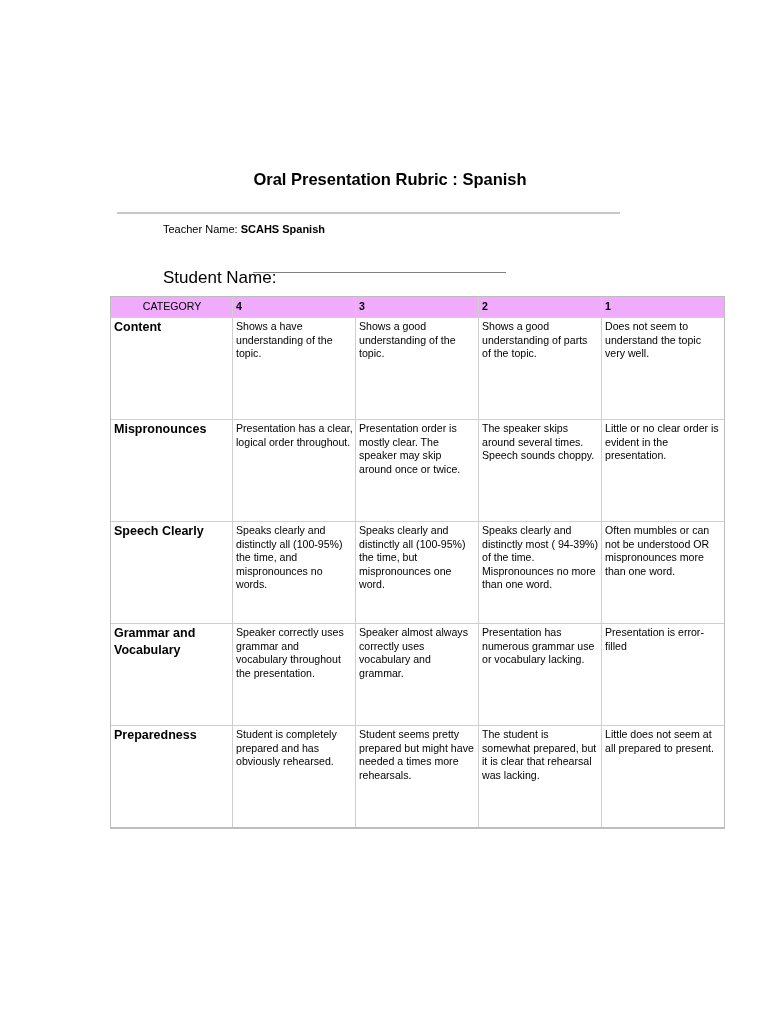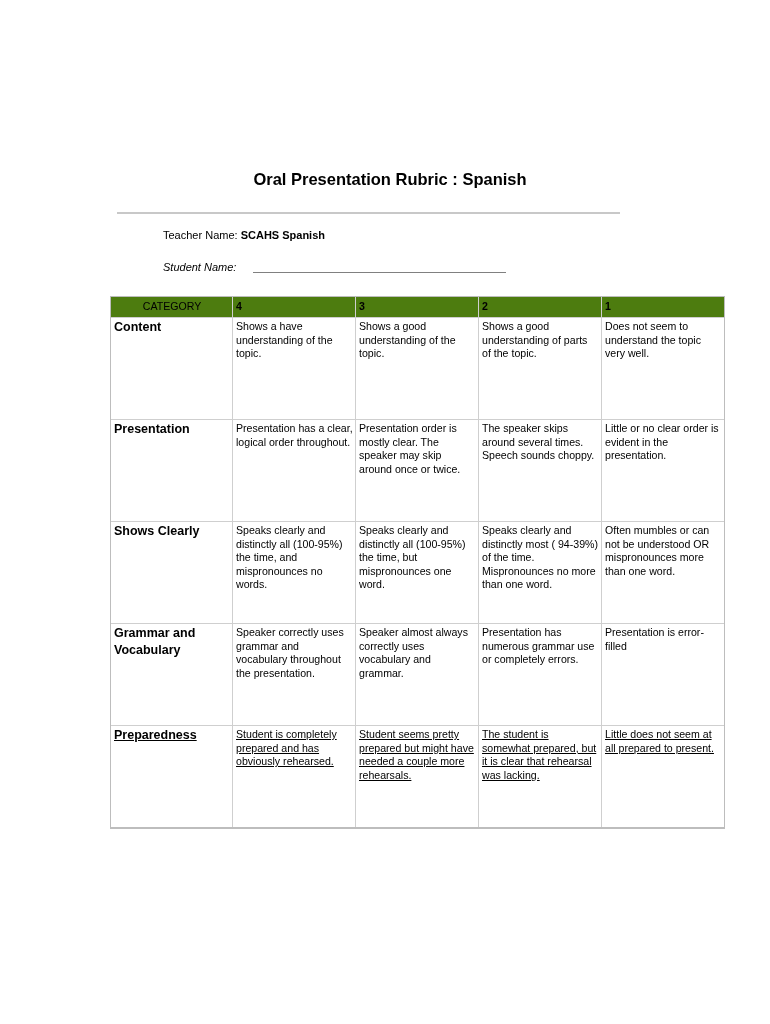--- a/index.html
+++ b/index.html
@@ -1,27 +1,27 @@
 <!DOCTYPE html>
 <html><head>
 <meta charset="utf-8">
 <style>
   html, body { margin: 0; padding: 0; background: #ffffff; }
   body { width: 770px; height: 1024px; position: relative; font-family: "Liberation Sans", sans-serif; color: #000; overflow: hidden; }
   .title { position: absolute; top: 170px; left: 0; width: 780px; text-align: center; font-size: 16.5px; font-weight: bold; }
   .rule { position: absolute; top: 212px; left: 117px; width: 503px; height: 0; border-top: 2px solid #c8c8c8; }
-  .teacher { position: absolute; top: 223px; left: 163px; font-size: 11px; margin-top: 6px; }
+  .teacher { position: absolute; top: 223px; left: 163px; font-size: 11px; }
   .teacher b { font-weight: bold; }
-  .student { position: absolute; top: 261px; left: 163px; font-size: 11px; font-style: italic; }
+  .student { position: absolute; top: 268px; left: 163px; font-size: 17px; }
   .student-line { position: absolute; top: 272px; left: 253px; width: 253px; border-top: 1px solid #808080; }
   table.rubric { position: absolute; top: 296px; left: 110px; border-collapse: separate; border-spacing: 0; width: 615px; border: 1px solid #bdbdbd; border-bottom: 2px solid #bdbdbd; }
   table.rubric td, table.rubric th { border-right: 1px solid #cfcfcf; border-bottom: 1px solid #cfcfcf; vertical-align: top; padding: 2px 2px 0 3px; font-size: 10.6px; line-height: 13.5px; text-align: left; }
   table.rubric tr td:last-child, table.rubric tr th:last-child { border-right: none; }
-  table.rubric tr:last-child td { border-bottom: none; text-decoration: underline; }
-  th { background: #4d7c0f; font-weight: bold; font-size: 12px; height: 17px; padding-top: 3px !important; }
+  table.rubric tr:last-child td { border-bottom: none; }
+  th { background: #f0abfc; font-weight: bold; font-size: 12px; height: 17px; padding-top: 3px !important; }
   th.cat { font-weight: normal; font-size: 13px; text-align: center !important; width: 116px; }
   th.lvl { width: 117px; }
   td.catname { font-weight: bold; font-size: 12.5px !important; line-height: 17px !important; padding-top: 1px !important; }
   tr.body-row td { height: 99px; margin-top: 48px; }
 </style>
 </head>
 <body>
 
 <div class="title">Oral Presentation Rubric : Spanish</div>
 <div class="rule"></div>
@@ -44,41 +44,41 @@
     <th class="lvl">1</th>
   </tr>
   <tr class="body-row">
     <td class="catname">Content</td>
     <td>Shows a have understanding of the topic.</td>
     <td>Shows a good understanding of the topic.</td>
     <td>Shows a good understanding of parts of the topic.</td>
     <td>Does not seem to understand the topic very well.</td>
   </tr>
   <tr class="body-row">
-    <td class="catname">Presentation</td>
+    <td class="catname">Mispronounces</td>
     <td>Presentation has a clear, logical order throughout.</td>
     <td>Presentation order is mostly clear. The speaker may skip around once or twice.</td>
     <td>The speaker skips around several times. Speech sounds choppy.</td>
     <td>Little or no clear order is evident in the presentation.</td>
   </tr>
   <tr class="body-row">
-    <td class="catname">Shows Clearly</td>
+    <td class="catname">Speech Clearly</td>
     <td>Speaks clearly and distinctly all (100-95%) the time, and mispronounces no words.</td>
     <td>Speaks clearly and distinctly all (100-95%) the time, but mispronounces one word.</td>
     <td>Speaks clearly and distinctly most ( 94-39%) of the time. Mispronounces no more than one word.</td>
     <td>Often mumbles or can not be understood OR mispronounces more than one word.</td>
   </tr>
   <tr class="body-row">
     <td class="catname">Grammar and Vocabulary</td>
     <td>Speaker correctly uses grammar and vocabulary throughout the presentation.</td>
     <td>Speaker almost always correctly uses vocabulary and grammar.</td>
-    <td>Presentation has numerous grammar use or completely errors.</td>
+    <td>Presentation has numerous grammar use or vocabulary lacking.</td>
     <td>Presentation is error-filled</td>
   </tr>
   <tr class="body-row">
     <td class="catname">Preparedness</td>
     <td>Student is completely prepared and has obviously rehearsed.</td>
-    <td>Student seems pretty prepared but might have needed a couple more rehearsals.</td>
+    <td>Student seems pretty prepared but might have needed a times more rehearsals.</td>
     <td>The student is somewhat prepared, but it is clear that rehearsal was lacking.</td>
     <td>Little does not seem at all prepared to present.</td>
   </tr>
 </tbody>
   </table>
 
 </body></html>

